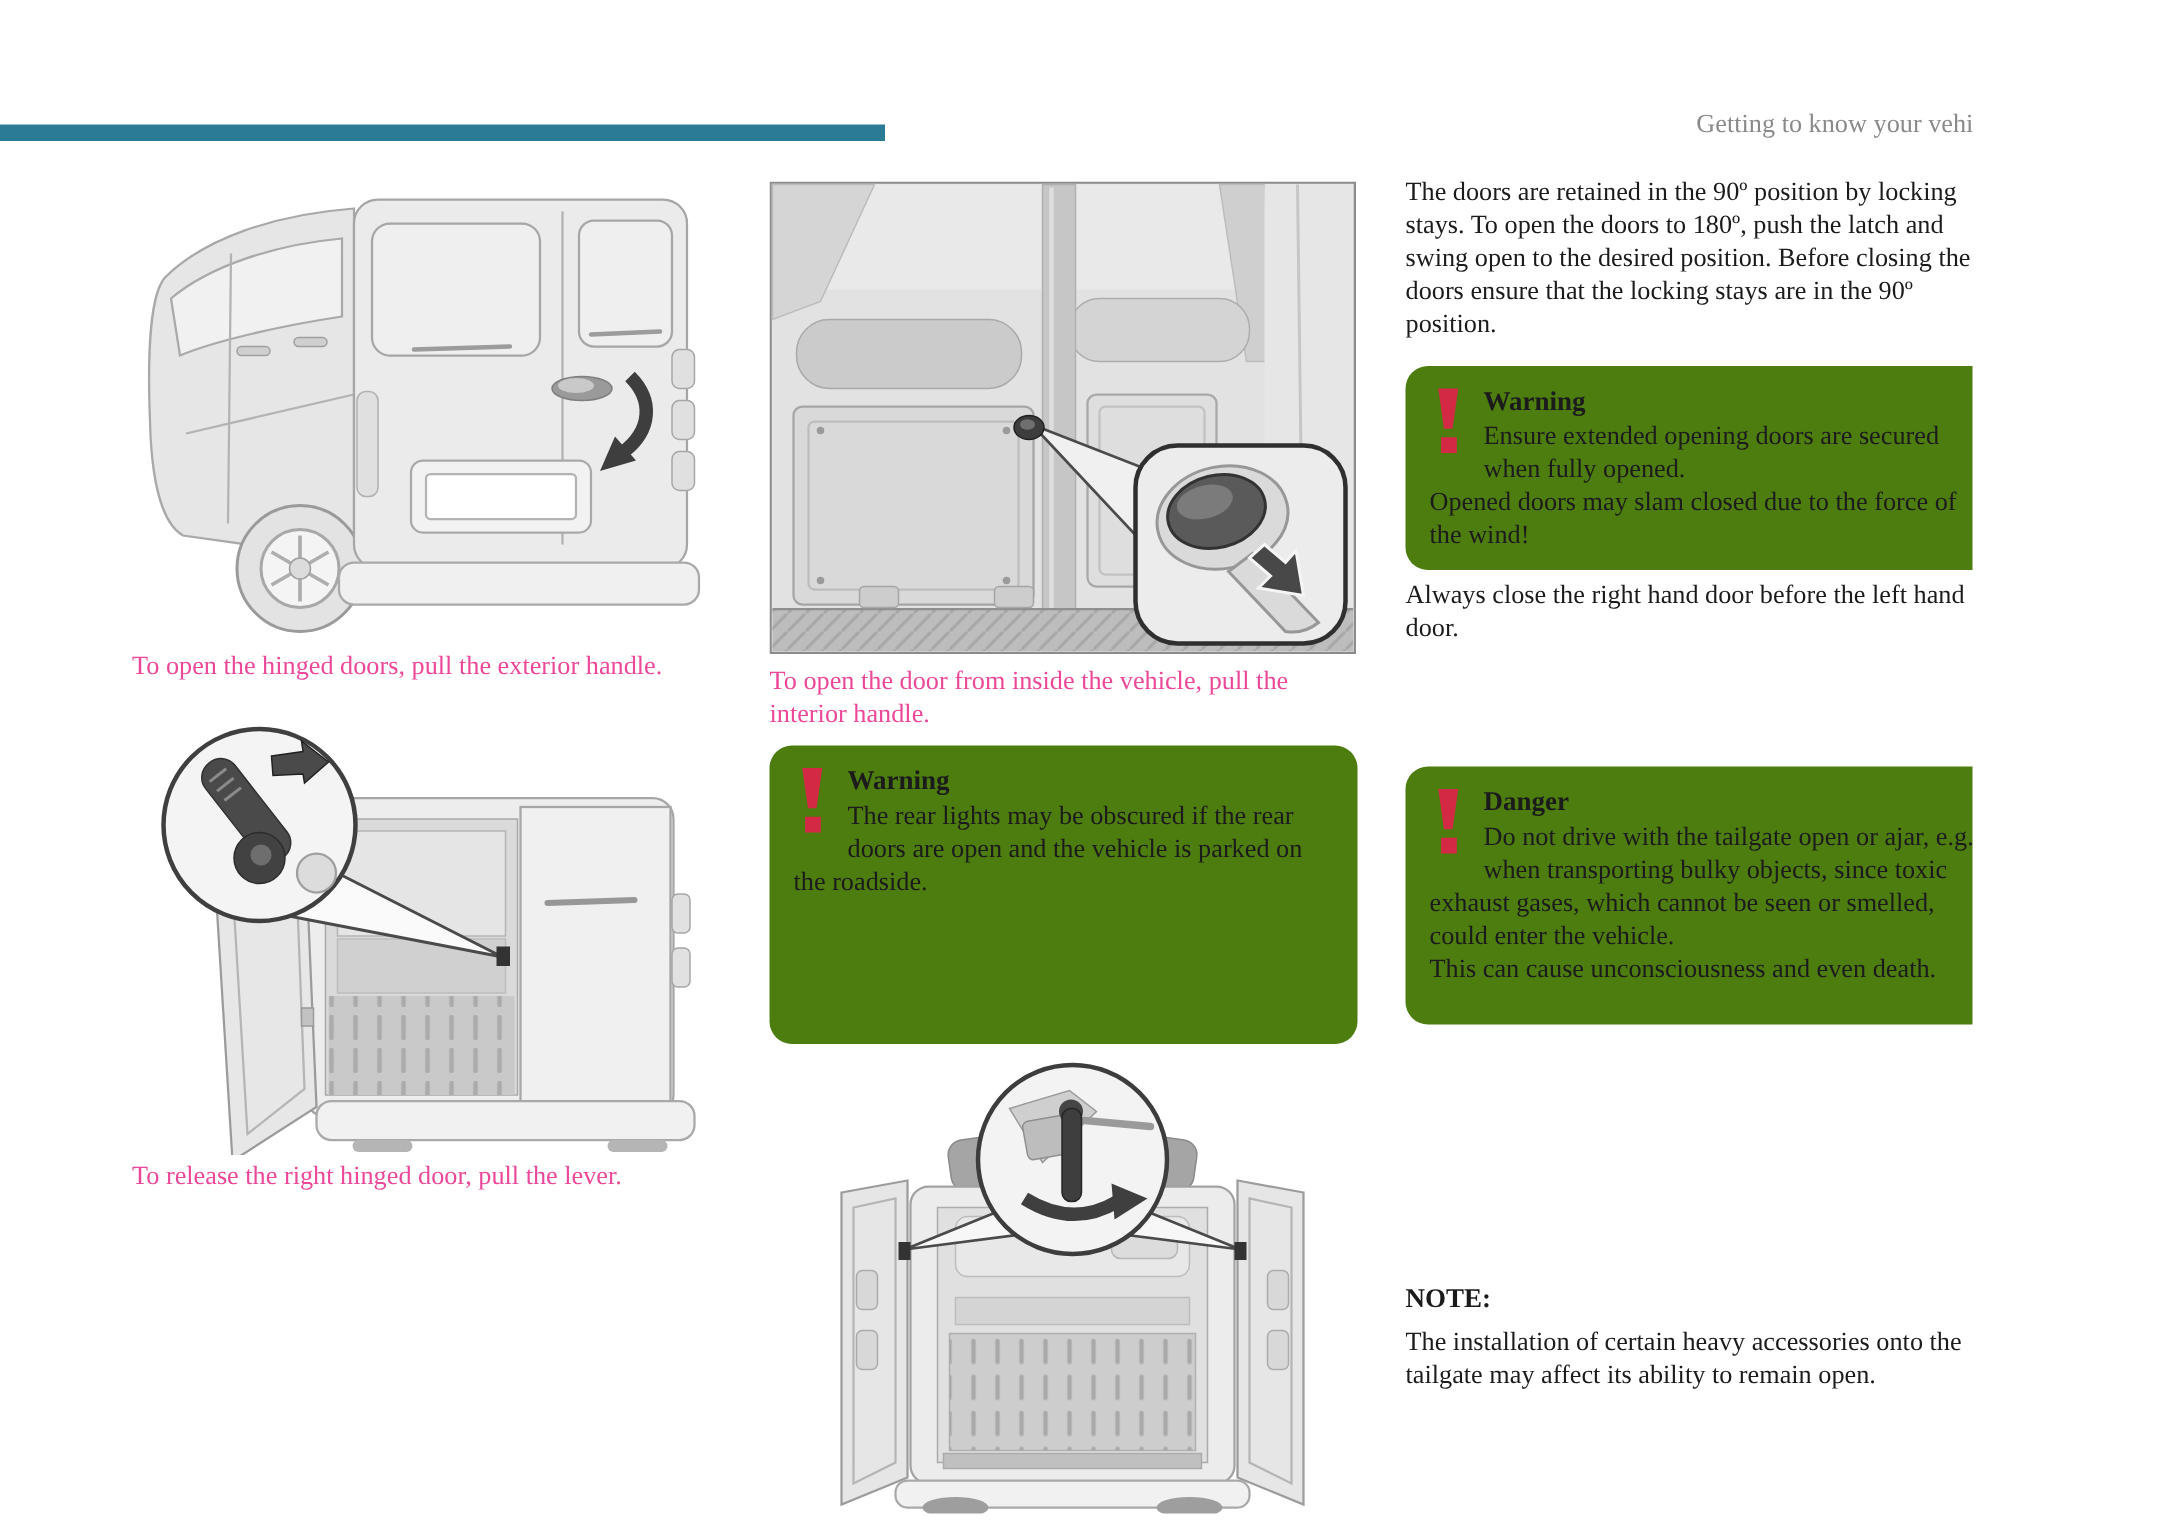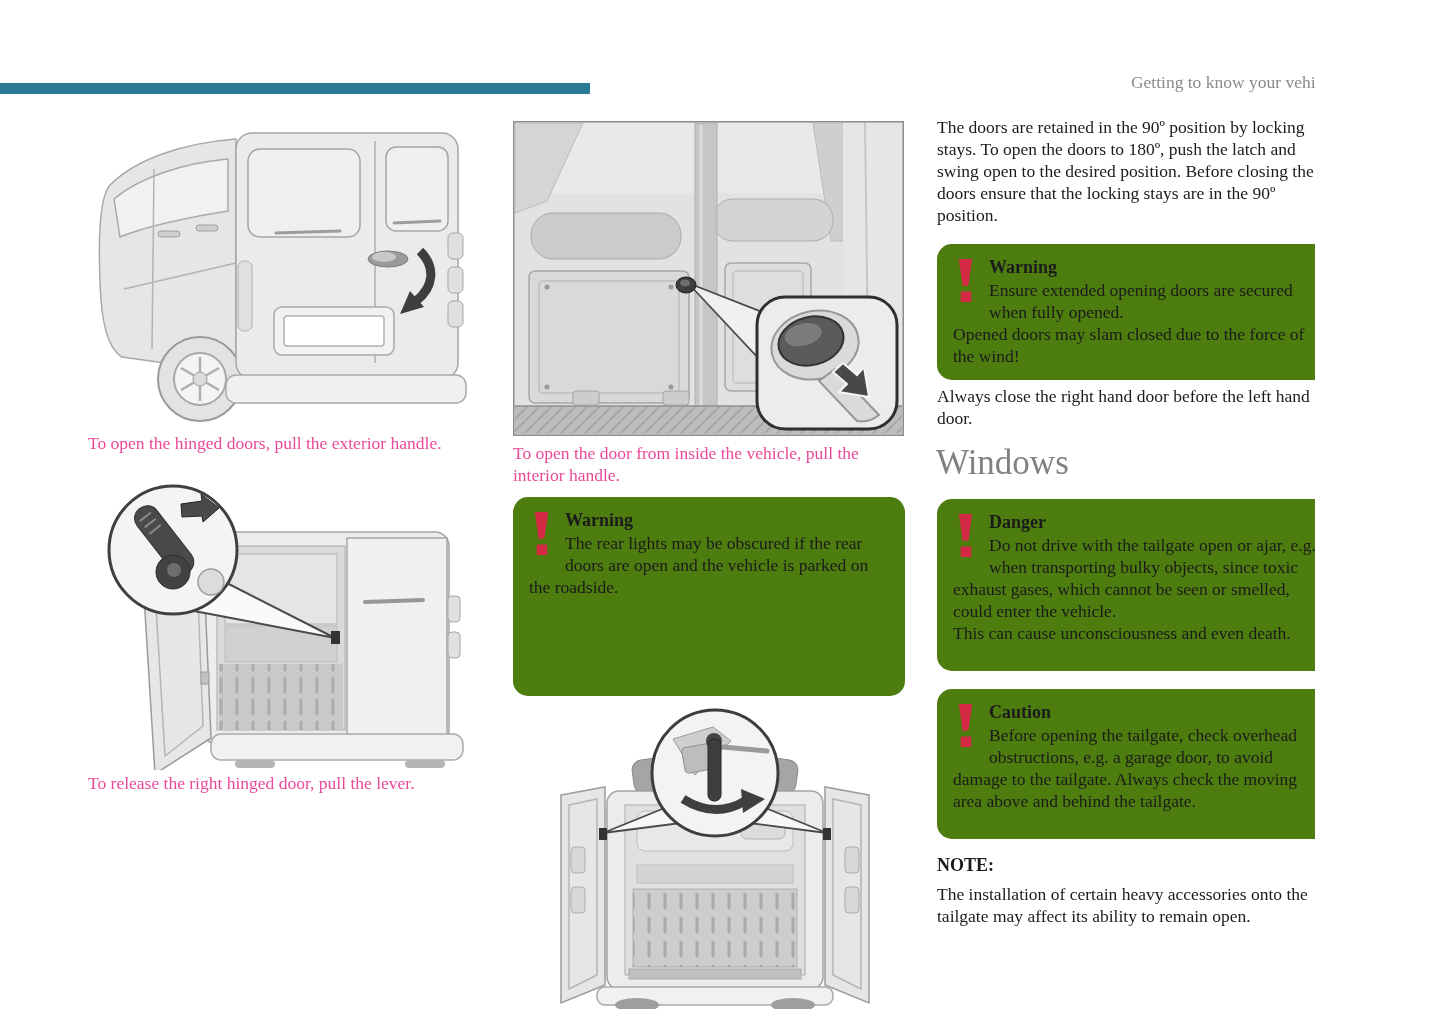--- a/index.html
+++ b/index.html
@@ -258,39 +258,30 @@
       <polygon points="4,0 18,0 14,28 8,28" fill="#d42945"></polygon>
         <rect x="6" y="34" width="11" height="11" fill="#d42945"></rect>
     </svg>
     <div class="alert-title">Warning</div>
     <p class="alert-body">Ensure extended opening doors are secured when fully opened.</p>
     <p class="alert-body">Opened doors may slam closed due to the force of the wind!</p>
   </div>
 
   <div class="abs body-text" style="left:937px;top:346px;width:398px;">Always close the right hand door before the left hand door.</div>
 
-  <div class="abs section-heading" style="left:936px;top:405px;width:300px;">Windows</div>
-
-  <div class="abs alert" style="left:937px;top:460px;width:396px;min-height:172px;">
+
+  <div class="abs alert" style="left:937px;top:472px;width:396px;min-height:172px;">
     <svg class="excl" viewBox="0 0 22 46">
       <polygon points="4,0 18,0 14,28 8,28" fill="#d42945"></polygon>
         <rect x="6" y="34" width="11" height="11" fill="#d42945"></rect>
     </svg>
     <div class="alert-title">Danger</div>
     <p class="alert-body">Do not drive with the tailgate open or ajar, e.g. when transporting bulky objects, since toxic exhaust gases, which cannot be seen or smelled, could enter the vehicle.</p>
     <p class="alert-body">This can cause unconsciousness and even death.</p>
   </div>
 
-  <div class="abs alert" style="left:937px;top:650px;width:396px;min-height:150px;">
-    <svg class="excl" viewBox="0 0 22 46">
-      <polygon points="4,0 18,0 14,28 8,28" fill="#d42945"></polygon>
-        <rect x="6" y="34" width="11" height="11" fill="#d42945"></rect>
-    </svg>
-    <div class="alert-title">Caution</div>
-    <p class="alert-body">Before opening the tailgate, check overhead obstructions, e.g. a garage door, to avoid damage to the tailgate. Always check the moving area above and behind the tailgate.</p>
-  </div>
 
   <div class="abs note-label" style="left:937px;top:815px;width:200px;">NOTE:</div>
   <div class="abs body-text" style="left:937px;top:844px;width:398px;">The installation of certain heavy accessories onto the tailgate may affect its ability to remain open.</div>
 
   <div id="page-num" class="abs">17</div>
 
 </div>
 
 </body></html>

